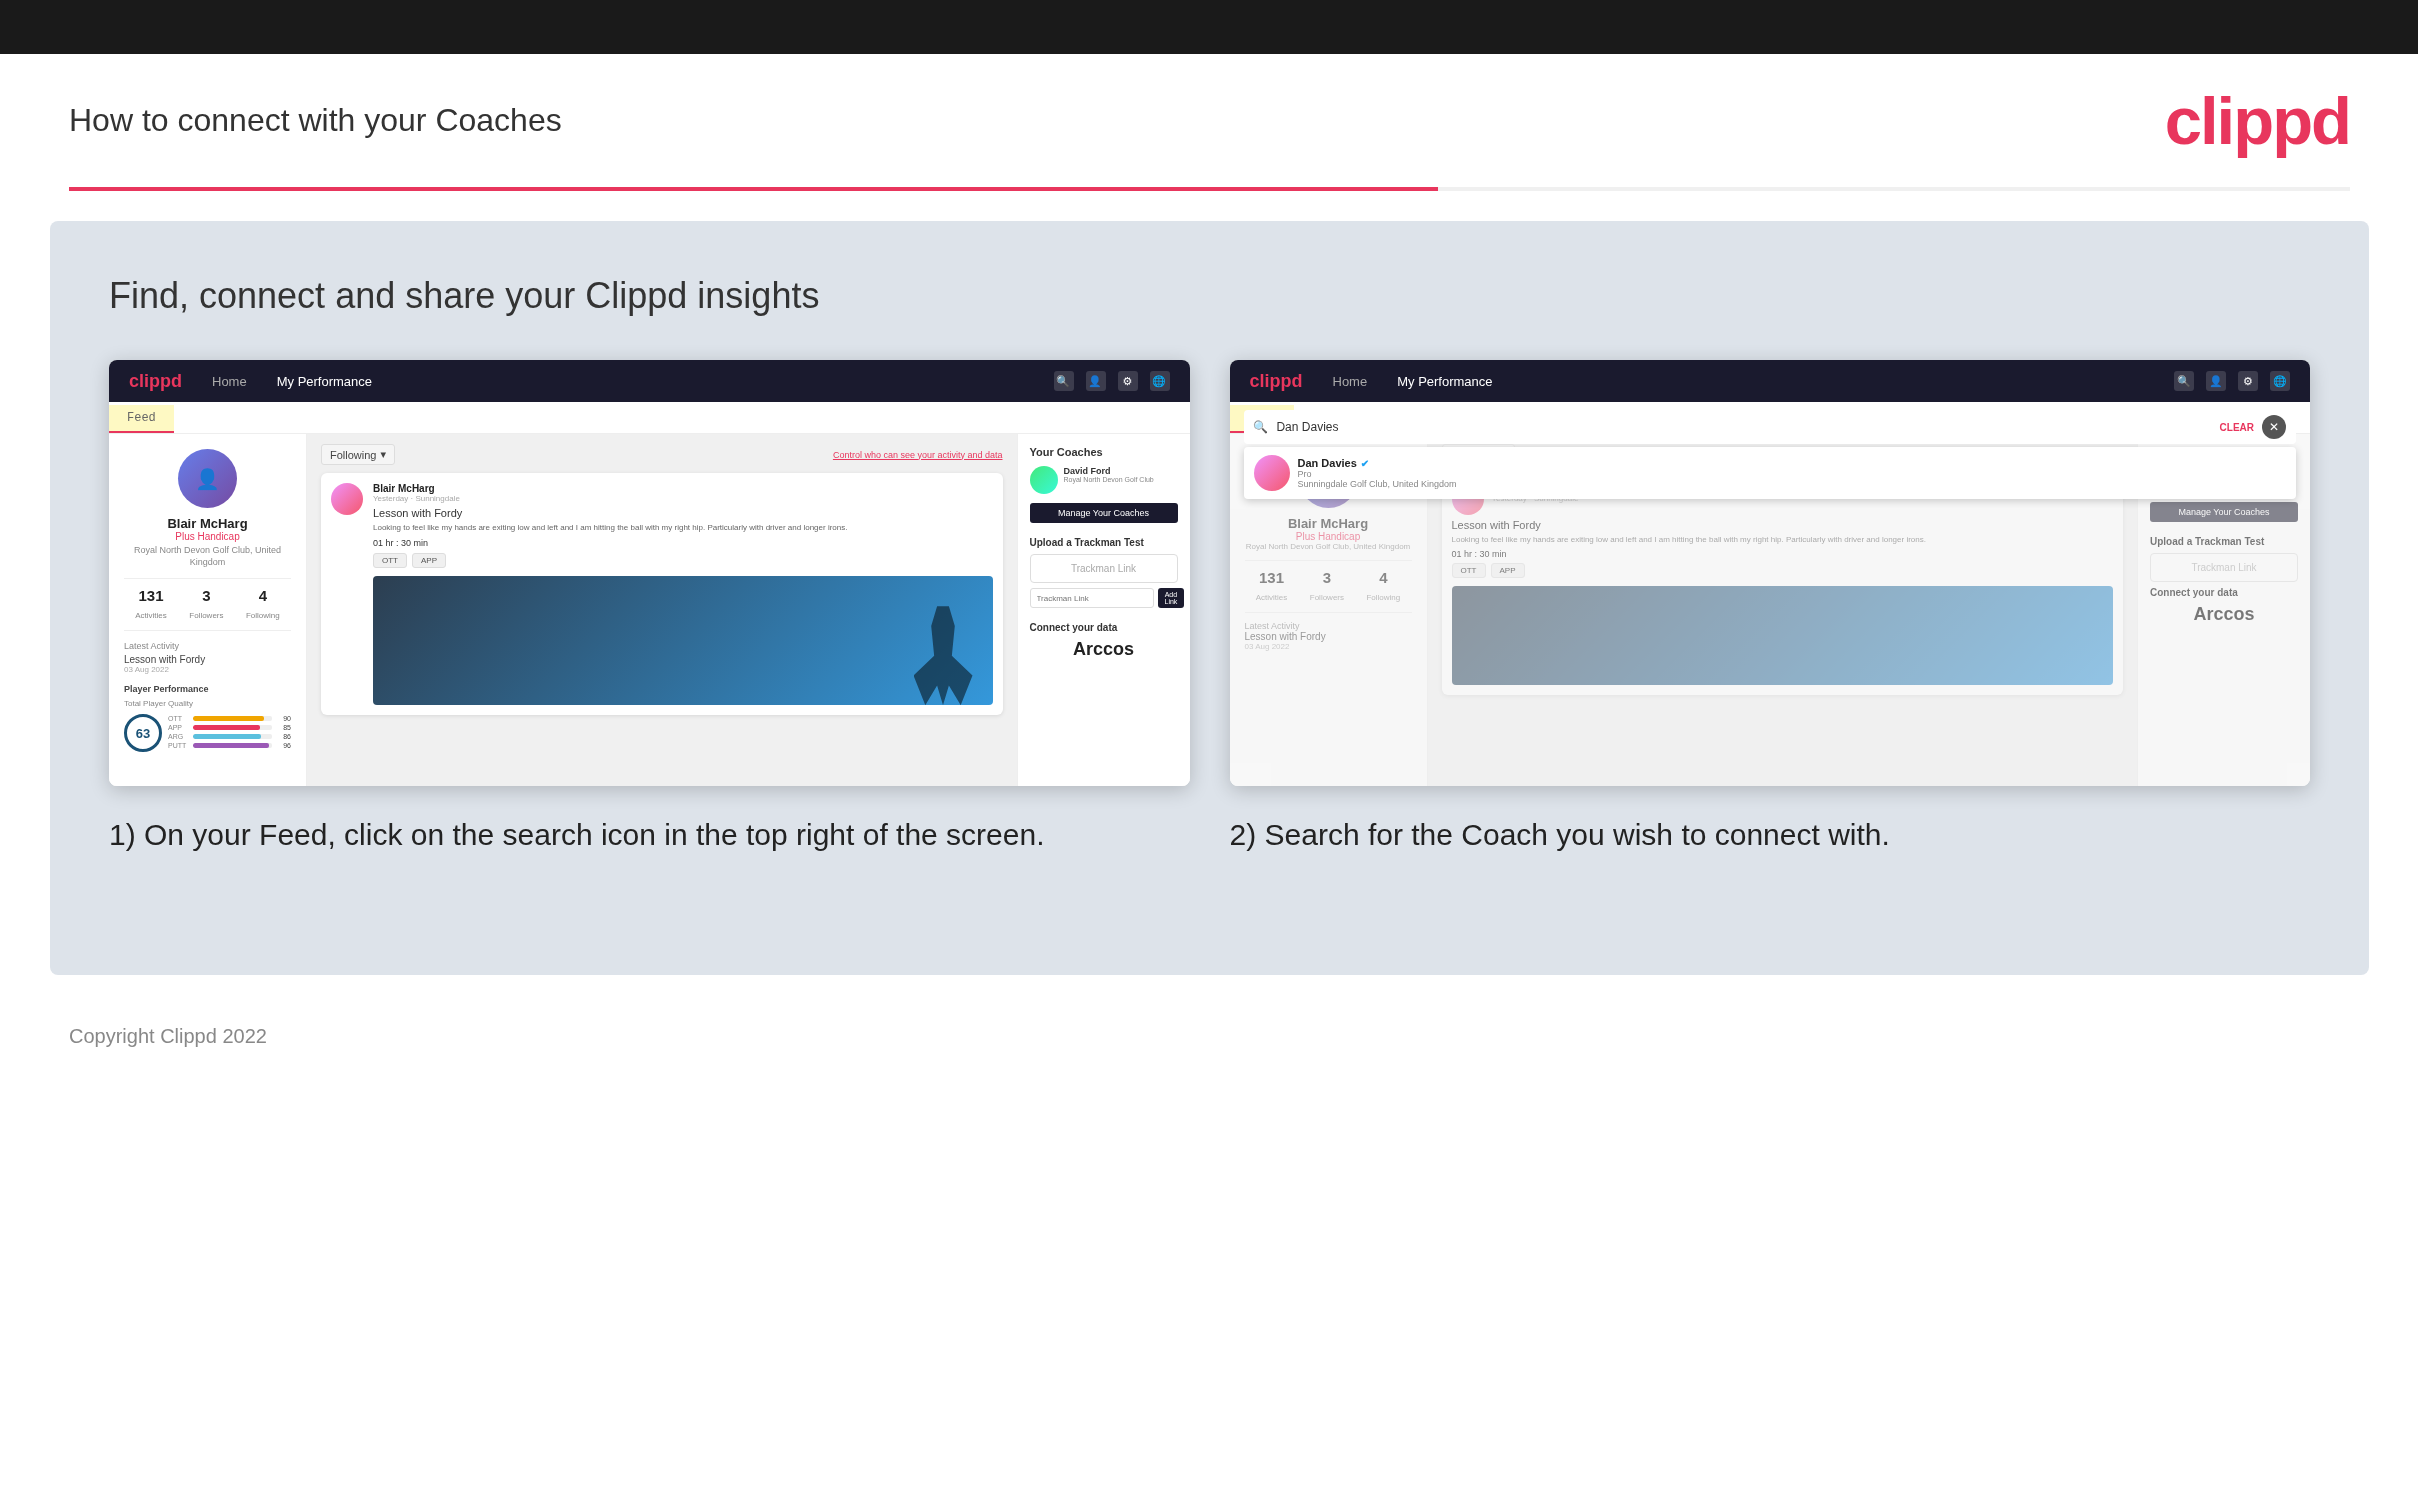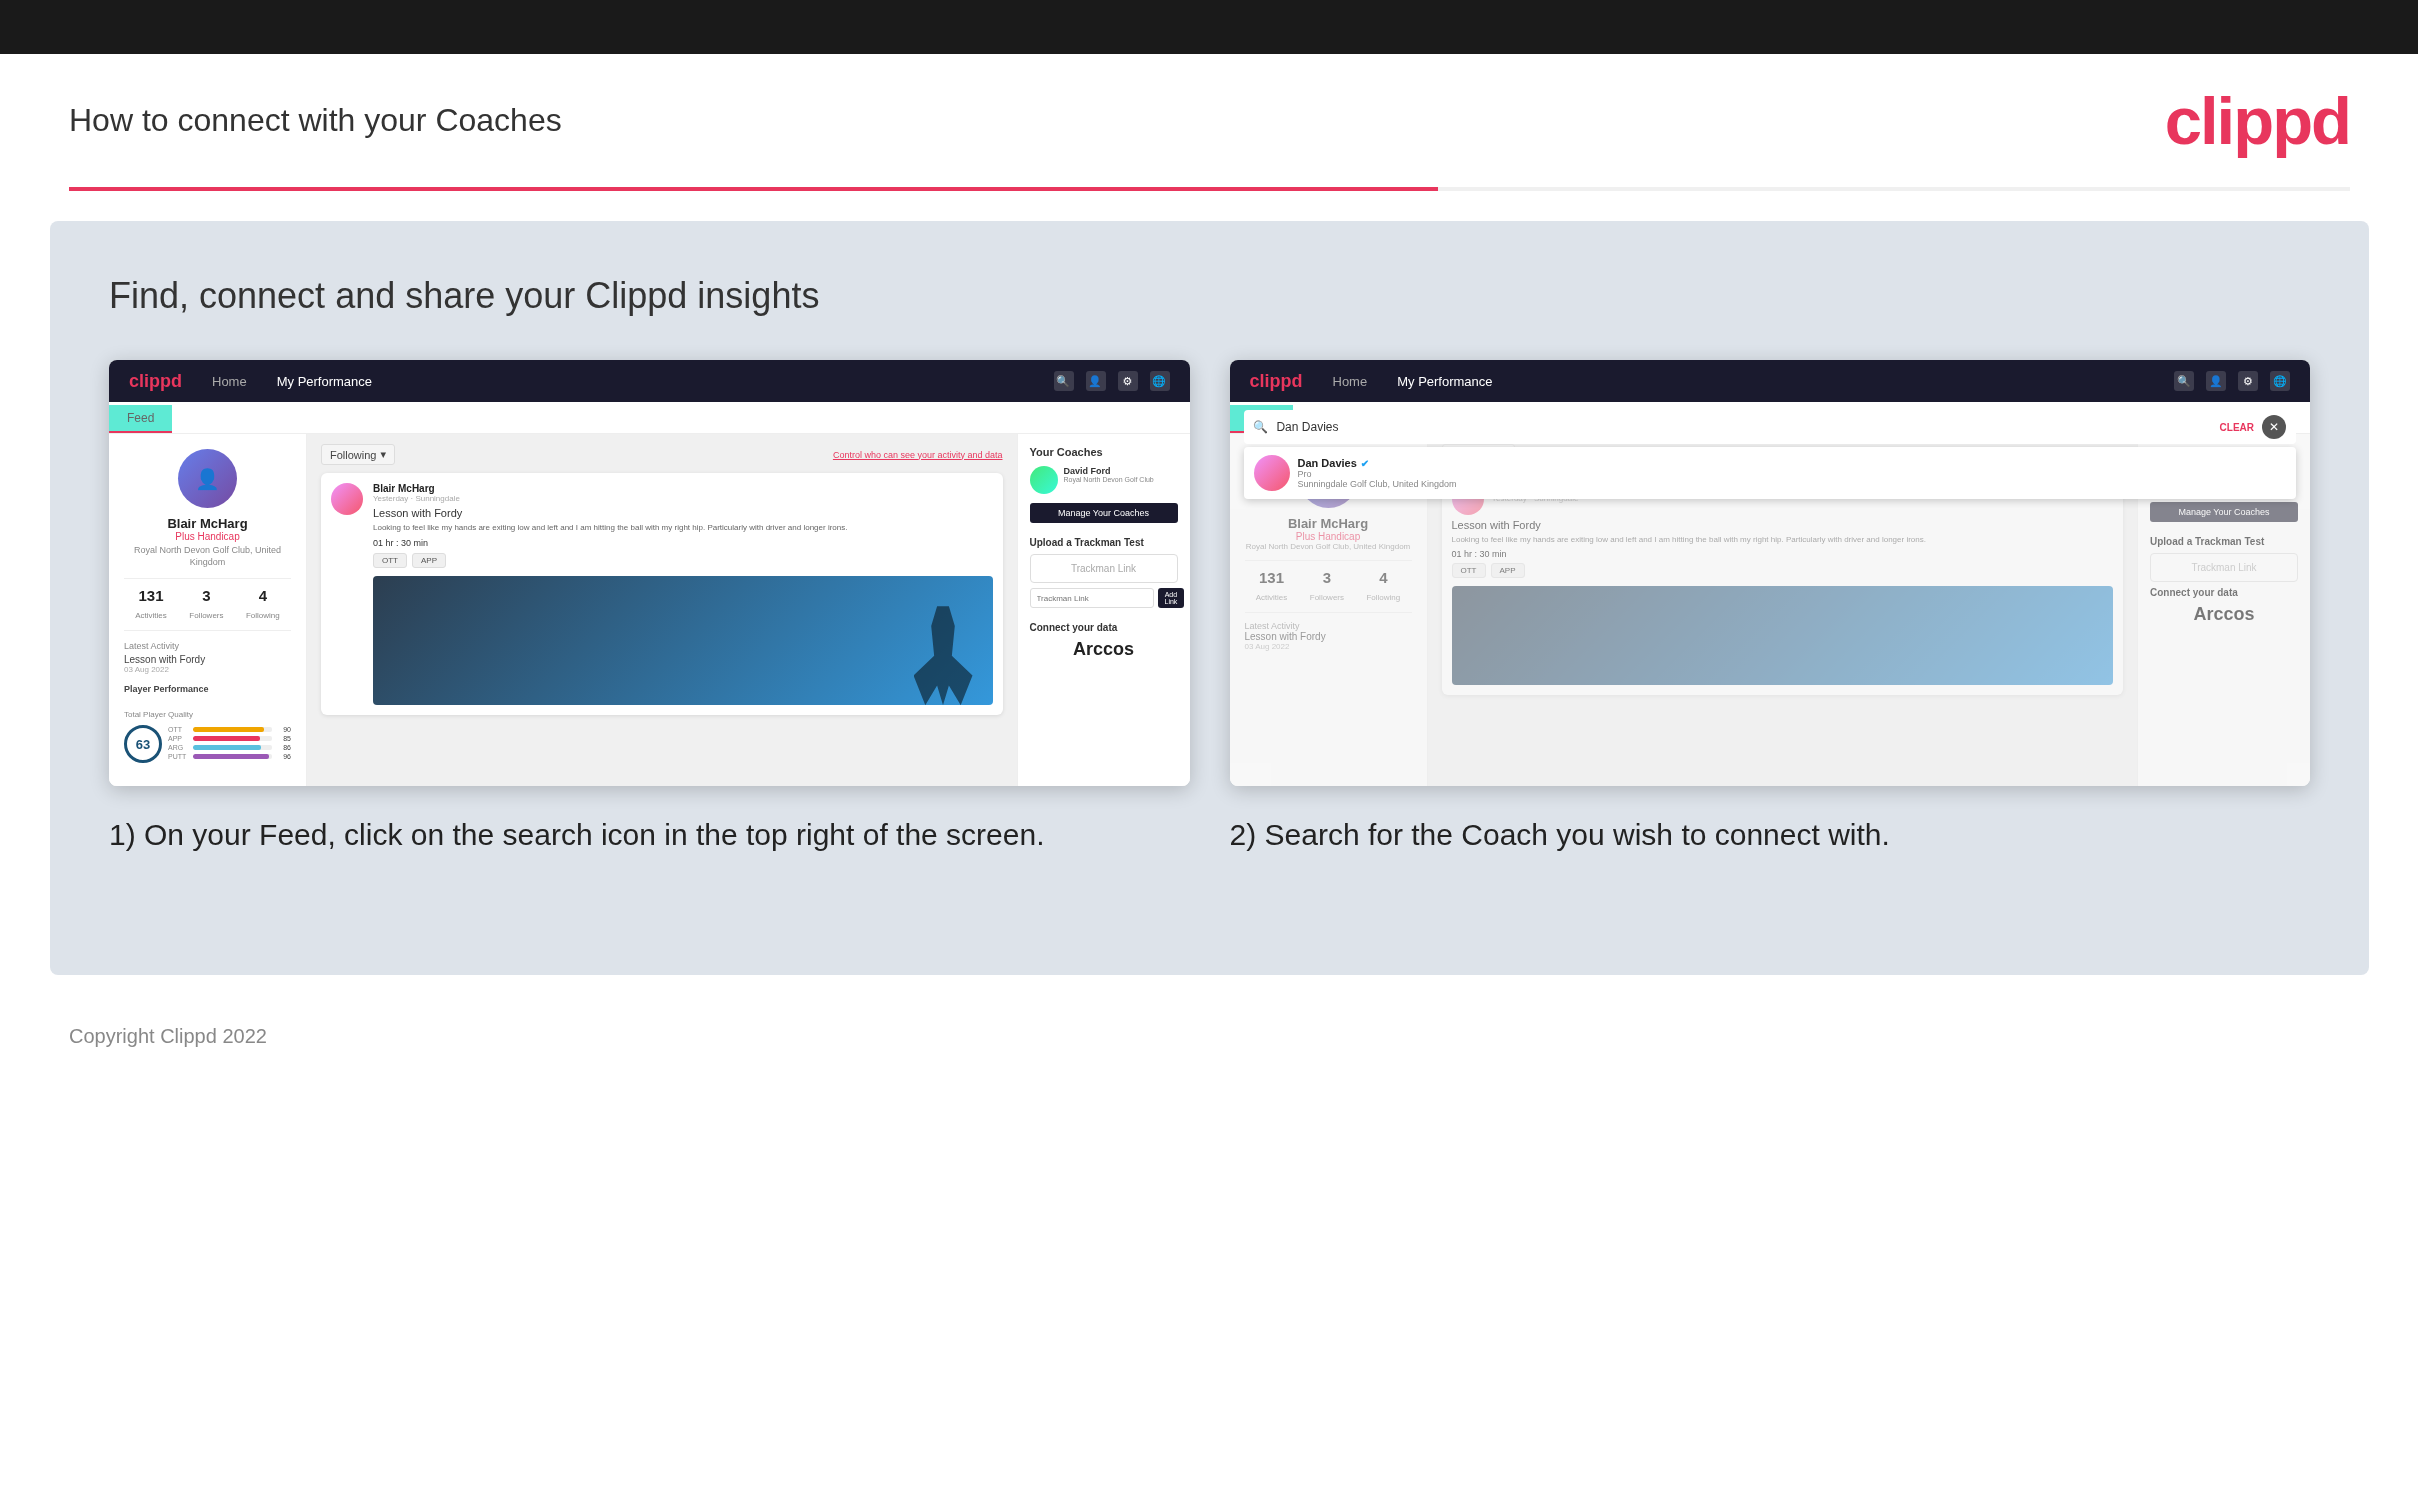--- a/index.html
+++ b/index.html
@@ -129,27 +129,28 @@
       border-radius: 3px;
       display: flex;
       align-items: center;
       justify-content: center;
       color: #fff;
       font-size: 11px;
     }
 
     
     .feed-tab {
-      background: #5eead4;
+      background: #fef9c3;
       padding: 6px 18px;
       font-size: 12px;
       color: #666;
       border-bottom: 2px solid #e8365d;
       display: inline-block;
       margin: 0;
+      font-family: Liberation Mono, monospace;
     }
     .feed-tab-bar {
       background: #fff;
       padding: 0;
       border-bottom: 1px solid #eee;
       height: 32px;
       display: flex;
       align-items: flex-end;
     }
 
@@ -240,21 +241,21 @@
       color: #aaa;
     }
 
     .player-performance {
       margin-top: 10px;
     }
     .pp-title {
       font-size: 9px;
       color: #444;
       font-weight: 600;
-      margin-bottom: 16px;
+      margin-bottom: 5px;
     }
     .pp-sub {
       font-size: 8px;
       color: #888;
       margin-bottom: 6px;
     }
     .pp-score-row {
       display: flex;
       align-items: center;
       gap: 6px;

